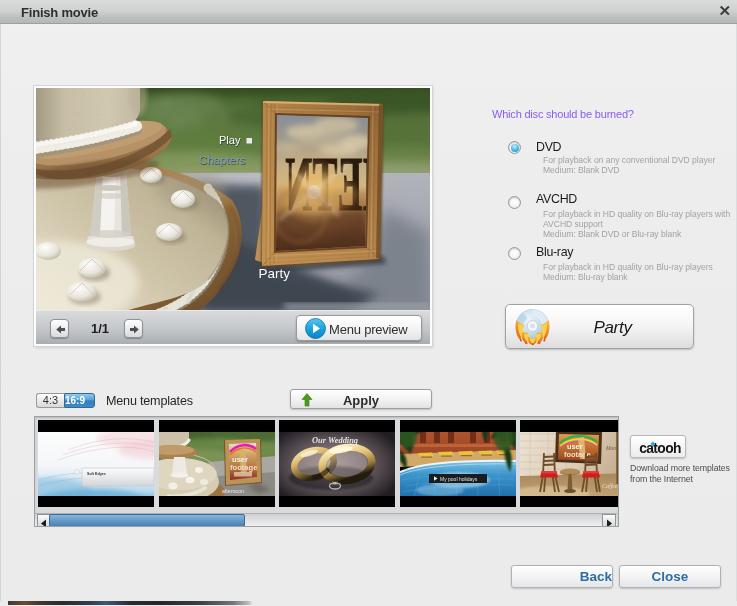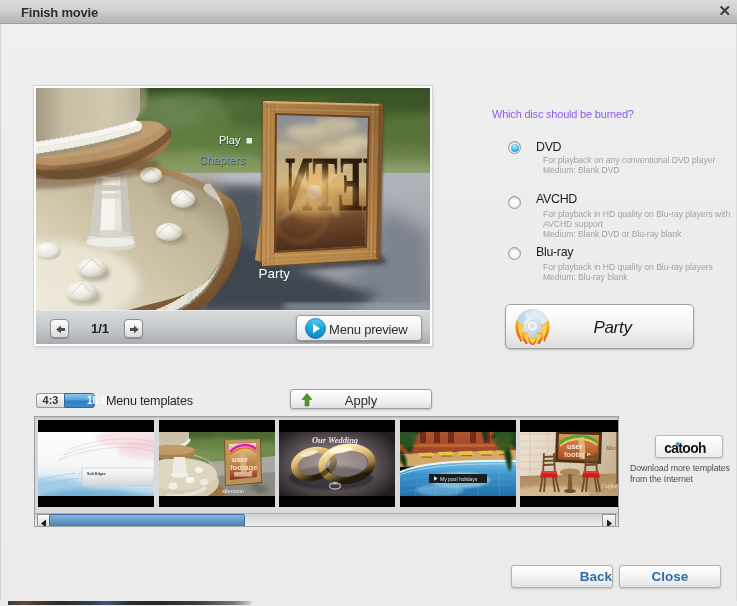--- a/index.html
+++ b/index.html
@@ -45,45 +45,45 @@
     border:1px solid #a2a2a2; background:linear-gradient(180deg,#ffffff 0%,#f4f4f4 50%,#dddddd 100%);
     box-shadow:0 1px 2px rgba(0,0,0,.22); }
   #burn .t { position:absolute; left:0; right:0; top:13px; text-align:center; padding-left:26px;
     font-size:17px; font-style:italic; letter-spacing:-0.3px; color:#1a1a1a; }
   #burn svg { position:absolute; left:6px; top:2px; }
 
   
   #toggle { position:absolute; left:36px; top:393px; height:15px; }
   #t43 { position:absolute; left:0; top:0; width:28px; height:15px; border:1px solid #97999b; border-right:none;
     border-radius:3px 0 0 3px; background:linear-gradient(180deg,#fdfdfd,#d8d9da);
-    font-size:11px; font-weight:bold; color:#303030; text-align:center; line-height:13px; }
+    font-size:11px; font-weight:normal; color:#303030; text-align:center; line-height:13px; }
   #t169 { position:absolute; left:28px; top:0; width:31px; height:15px; border:1px solid #39688f;
     border-radius:0 3px 3px 0; background:linear-gradient(180deg,#8ecaf0 0%,#55a0d8 48%,#2f7cc0 52%,#3f8cc8 100%);
-    font-size:10px; font-weight:bold; color:#fff; text-align:left; line-height:13px;padding-left:22px; }
+    font-size:10px; font-weight:bold; color:#fff; text-align:left; line-height:13px; }
   #mtlabel { position:absolute; left:106px; top:394px; font-size:12.6px; letter-spacing:-0.2px; color:#272727; }
   #apply { position:absolute; left:290px; top:389px; width:142px; height:20px; border-radius:3px;
     border:1px solid #9c9ea0; background:linear-gradient(180deg,#ffffff 0%,#f2f2f3 55%,#e1e2e3 100%);
-    box-shadow:0 1px 2px rgba(0,0,0,.2); }
+    box-shadow:0 1px 2px rgba(0,0,0,.2);font-weight:bold; }
   #apply span { position:absolute; left:0; right:0; top:3px; text-align:center; font-size:13px; color:#2b2b2b; }
   #apply svg { position:absolute; left:8px; top:2px; }
 
   
   #strip { position:absolute; left:34px; top:416px; width:585px; height:111px;
     border:1px solid #9ba0a3; background:#d9dadc; overflow:hidden; box-shadow:inset 0 1px 2px rgba(0,0,0,.15); }
   .thumb { position:absolute; top:3px; width:116px; height:87px; background:#000; overflow:hidden; }
   #sbar { position:absolute; left:0px; top:96px; width:582px; height:13px;
     background:linear-gradient(180deg,#cfd0d2,#f0f0f1); border-top:1px solid #aeb0b2; }
   .sbtn { position:absolute; top:0px; width:14px; height:13px; border:1px solid #8f9193;
     background:linear-gradient(180deg,#fbfbfb,#d9dadb); }
   #sthumb { position:absolute; left:14px; top:0px; width:196px; height:13px;
     background:linear-gradient(180deg,#8cb4d8 0%,#6ba0cc 40%,#4a81b2 100%);
     border:1px solid #3a6b99; border-radius:2px; }
 
   
-  #catooh { position:absolute; left:655px; top:435px; width:68px; height:23px; border-radius:3px;
+  #catooh { position:absolute; left:630px; top:435px; width:56px; height:23px; border-radius:3px;
     border:1px solid #b7b7b9; background:linear-gradient(180deg,#ffffff,#ececee); box-shadow:0 1px 2px rgba(0,0,0,.18); }
   #dltext { position:absolute; left:630px; top:463px; font-size:8.8px; line-height:10.5px; color:#4c4c4c; letter-spacing:-0.1px; white-space:nowrap; }
 
   
   .bigbtn { position:absolute; top:565px; width:102px; height:23px; border-radius:3px;
     border:1px solid #afb1b4; background:linear-gradient(180deg,#fefefe 0%,#f4f4f5 50%,#e4e5e7 100%);
     box-shadow:0 1px 2px rgba(0,0,0,.18);
     font-size:13.5px; font-weight:bold; color:#2d6ca7; text-align:center; line-height:21px; }
 
   #bstrip { position:absolute; left:8px; top:601px; width:245px; height:4px;

